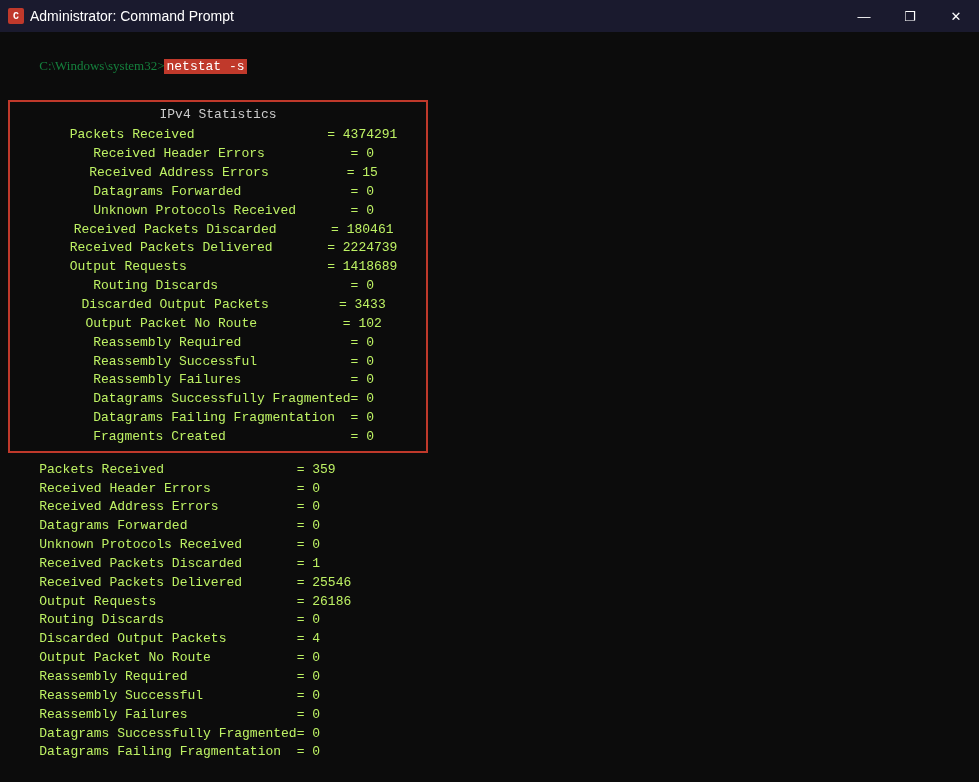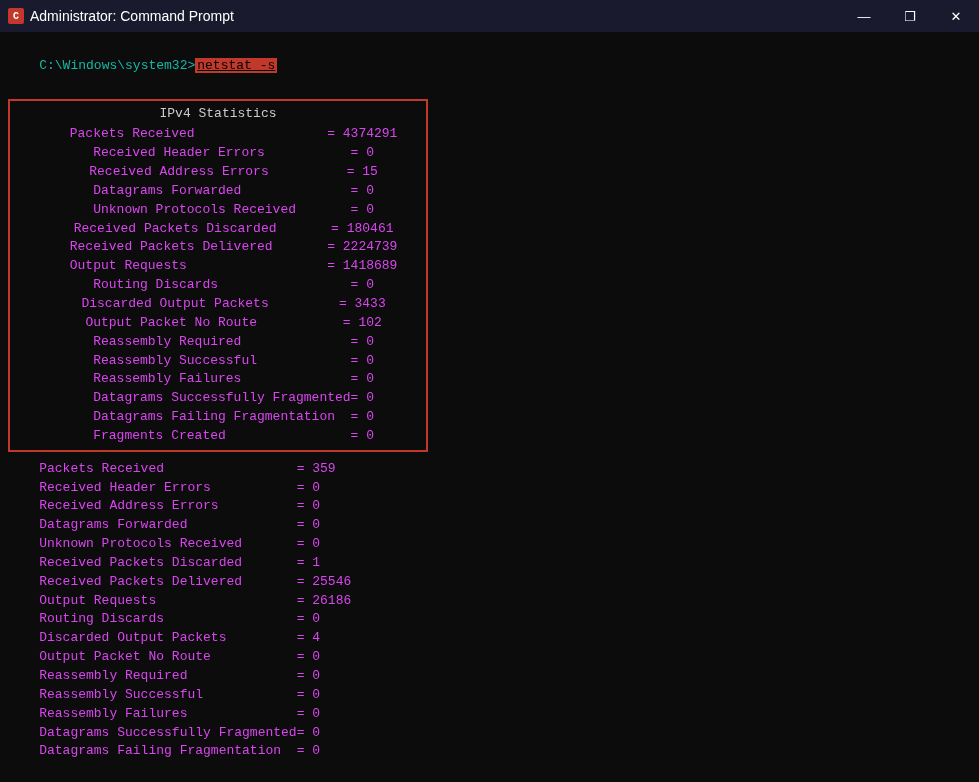--- a/index.html
+++ b/index.html
@@ -60,26 +60,25 @@
       line-height: 1.45;
       padding: 6px 8px;
       overflow-y: auto;
       overflow-x: hidden;
     }
 
     .prompt-line {
       white-space: pre;
       margin-bottom: 4px;
     }
-    .prompt-text { color: #14b8a6; }
+    .prompt-text { color: #15803d; font-family: Liberation Serif, serif; }
     .command-highlight {
       background: #c0392b;
-      color: #000000;
+      color: #ffffff;
       padding: 0 2px;
-      text-decoration: underline;
     }
 
     
     .ipv4-box {
       border: 2px solid #c0392b;
       padding: 4px 6px;
       margin-bottom: 8px;
       display: inline-block;
       min-width: 420px;
       text-align: center;
@@ -87,21 +86,21 @@
 
     .section-header {
       color: #cccccc;
       white-space: pre;
       margin-bottom: 2px;
       font-weight: normal;
     }
 
     .stats-block {
       white-space: pre;
-      color: #d946ef;
+      color: #bef264;
     }
   </style>
 </head>
 <body>
 
 <div class="titlebar">
   <div class="titlebar-left">
     <div class="titlebar-icon">C</div>
     <span class="titlebar-title">Administrator: Command Prompt</span>
   </div>

